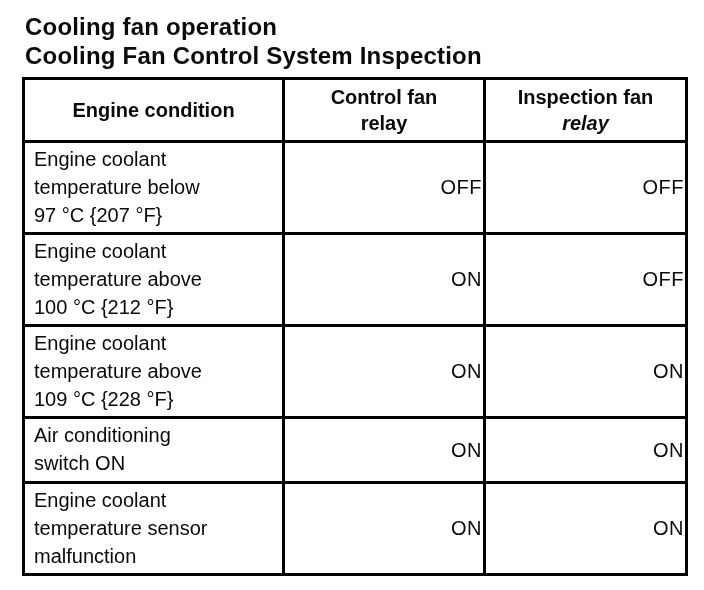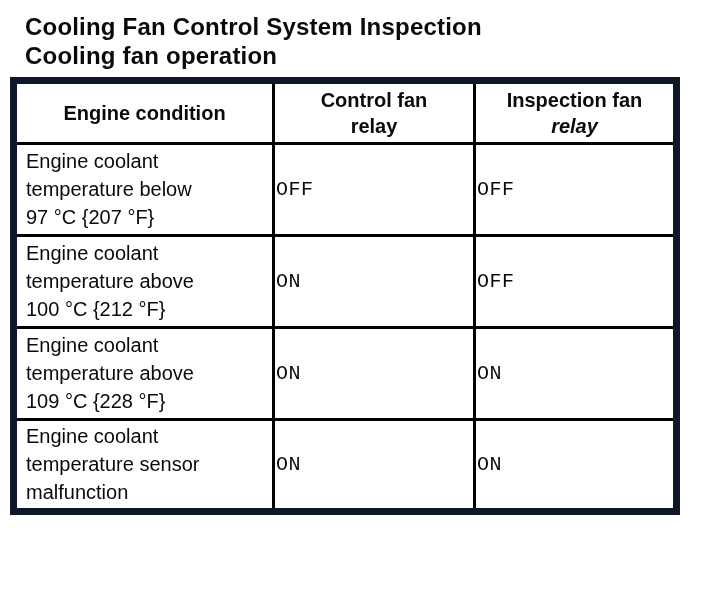--- a/index.html
+++ b/index.html
@@ -23,26 +23,26 @@
   }
   .title-line {
     font-size: 24px;
     font-weight: bold;
     line-height: 29px;
     letter-spacing: 0.2px;
     white-space: nowrap;
   }
   table.fan-table {
     position: absolute;
-    left: 10px;
+    left: 22px;
     top: 77px;
     width: 663px;
     border-collapse: collapse;
     table-layout: fixed;
-    border: 7px solid #0f172a;
+    border: 2px solid #0f172a;
   }
   table.fan-table th,
   table.fan-table td {
     border: 3px solid #000000;
     font-size: 20px;
     color: #0a0a0a;
     overflow: hidden;
   }
   col.c1 { width: 260px; }
   col.c2 { width: 201px; }
@@ -60,32 +60,31 @@
   th.hdr .hdr-line { display: block; }
   th.hdr .hdr-line.italic { font-style: italic; }
   td.condition {
     text-align: left;
     vertical-align: middle;
     padding: 0 4px 2px 9px;
     line-height: 28px;
     white-space: pre-line;
   }
   td.relay {
-    text-align: left;
+    text-align: right;
     vertical-align: middle;
     letter-spacing: 0.5px;
-    font-family: Liberation Mono, monospace;
   }
 </style>
 </head>
 <body>
 
 <div class="titles">
+  <div class="title-line">Cooling fan operation</div>
   <div class="title-line">Cooling Fan Control System Inspection</div>
-  <div class="title-line">Cooling fan operation</div>
 </div>
 
 <table class="fan-table">
   <colgroup>
     <col class="c1">
     <col class="c2">
     <col class="c3">
   </colgroup>
   <tbody>
     <tr class="header-row">
@@ -119,20 +118,26 @@
     </tr>
 
     <tr class="row-tall">
       <td class="condition">Engine coolant
 temperature above
 109 °C {228 °F}</td>
       <td class="relay">ON</td>
       <td class="relay">ON</td>
     </tr>
 
+    <tr class="row-short">
+      <td class="condition">Air conditioning
+switch ON</td>
+      <td class="relay">ON</td>
+      <td class="relay">ON</td>
+    </tr>
 
     <tr class="row-tall">
       <td class="condition">Engine coolant
 temperature sensor
 malfunction</td>
       <td class="relay">ON</td>
       <td class="relay">ON</td>
     </tr>
   </tbody>
 </table>

